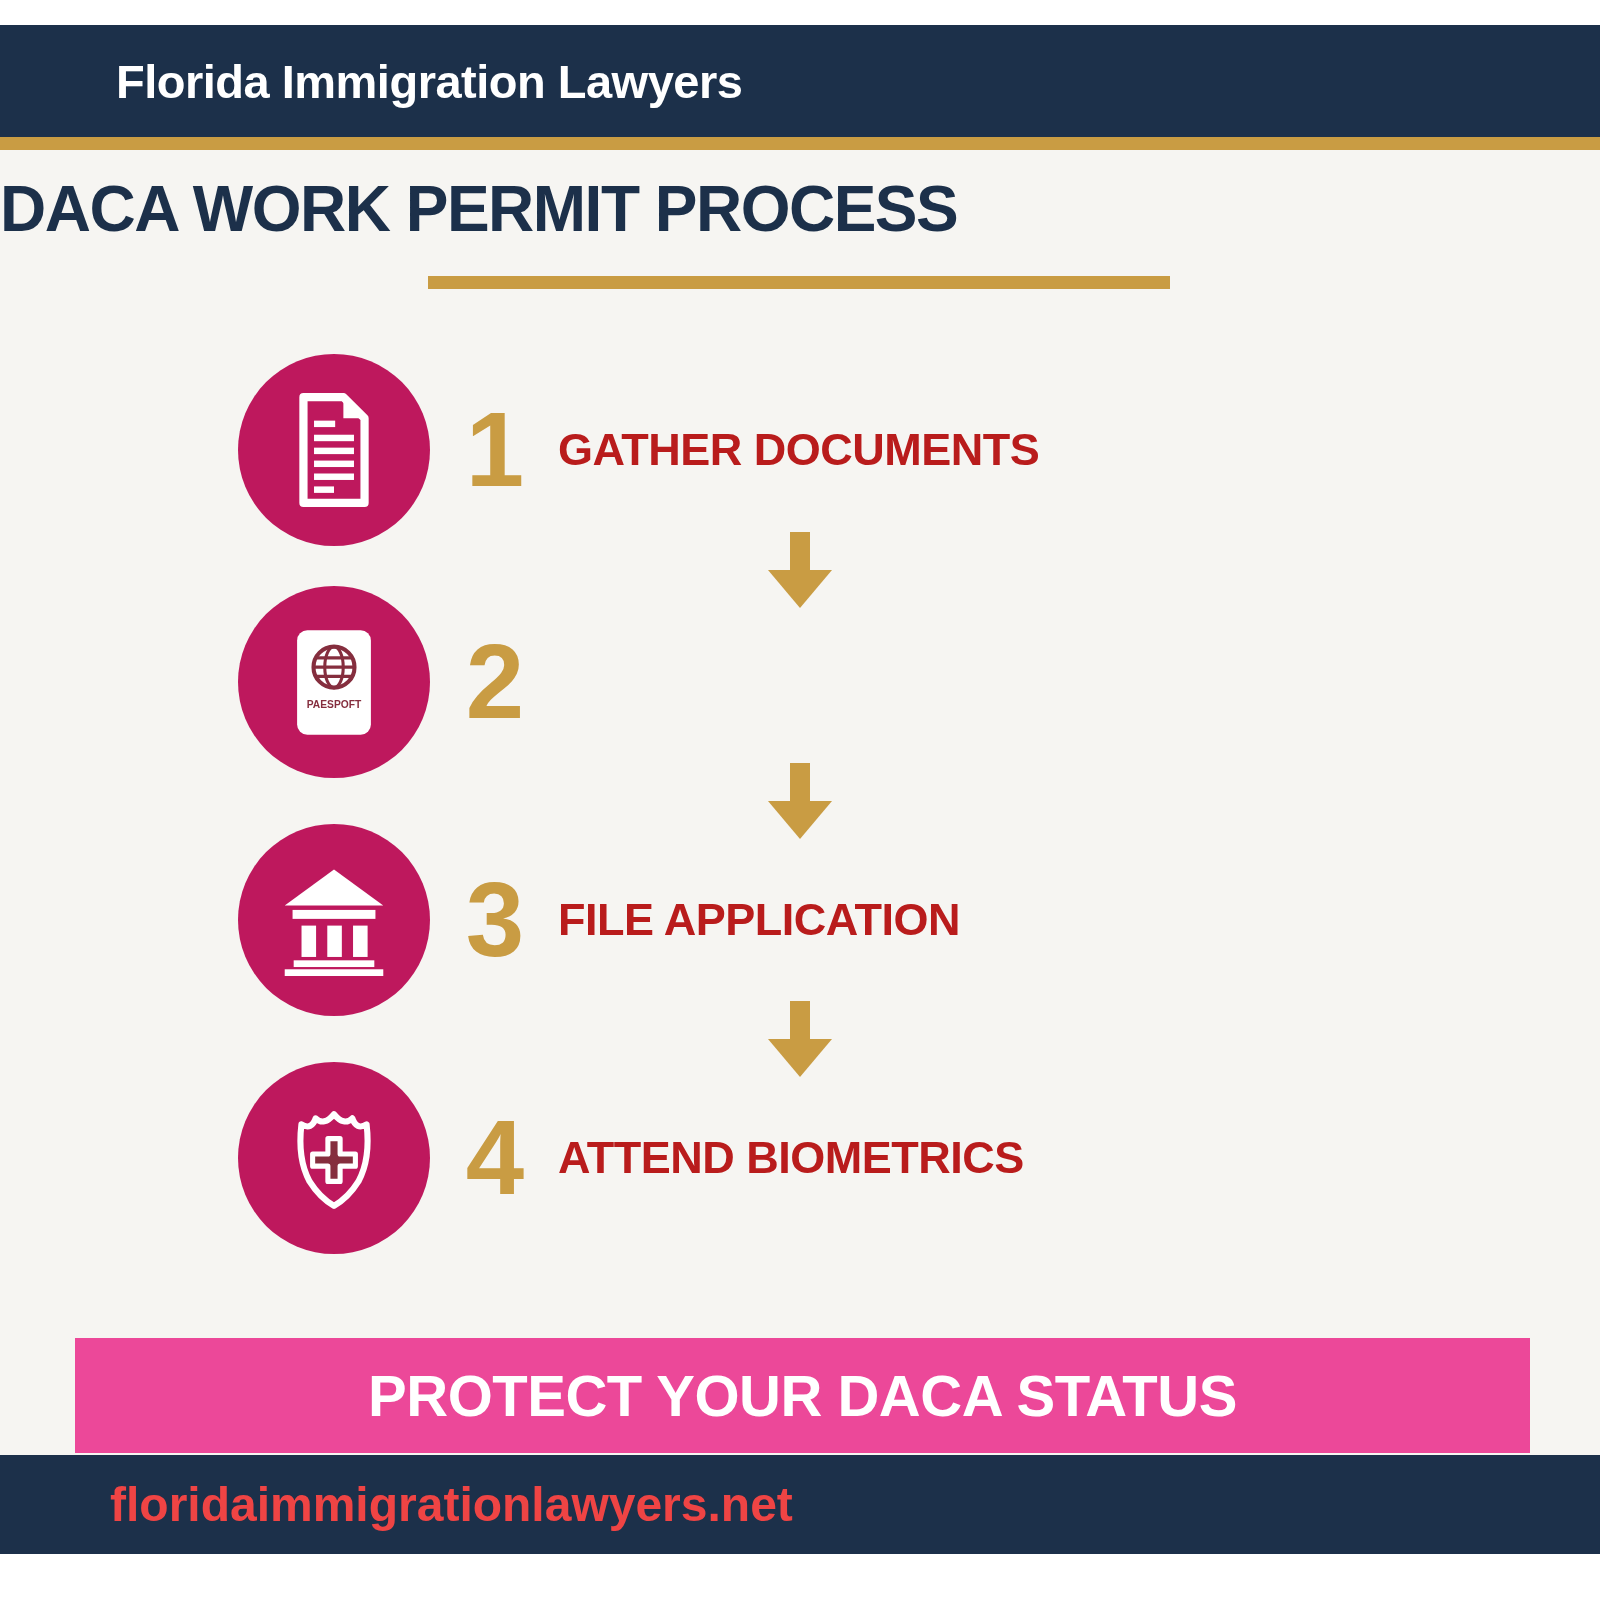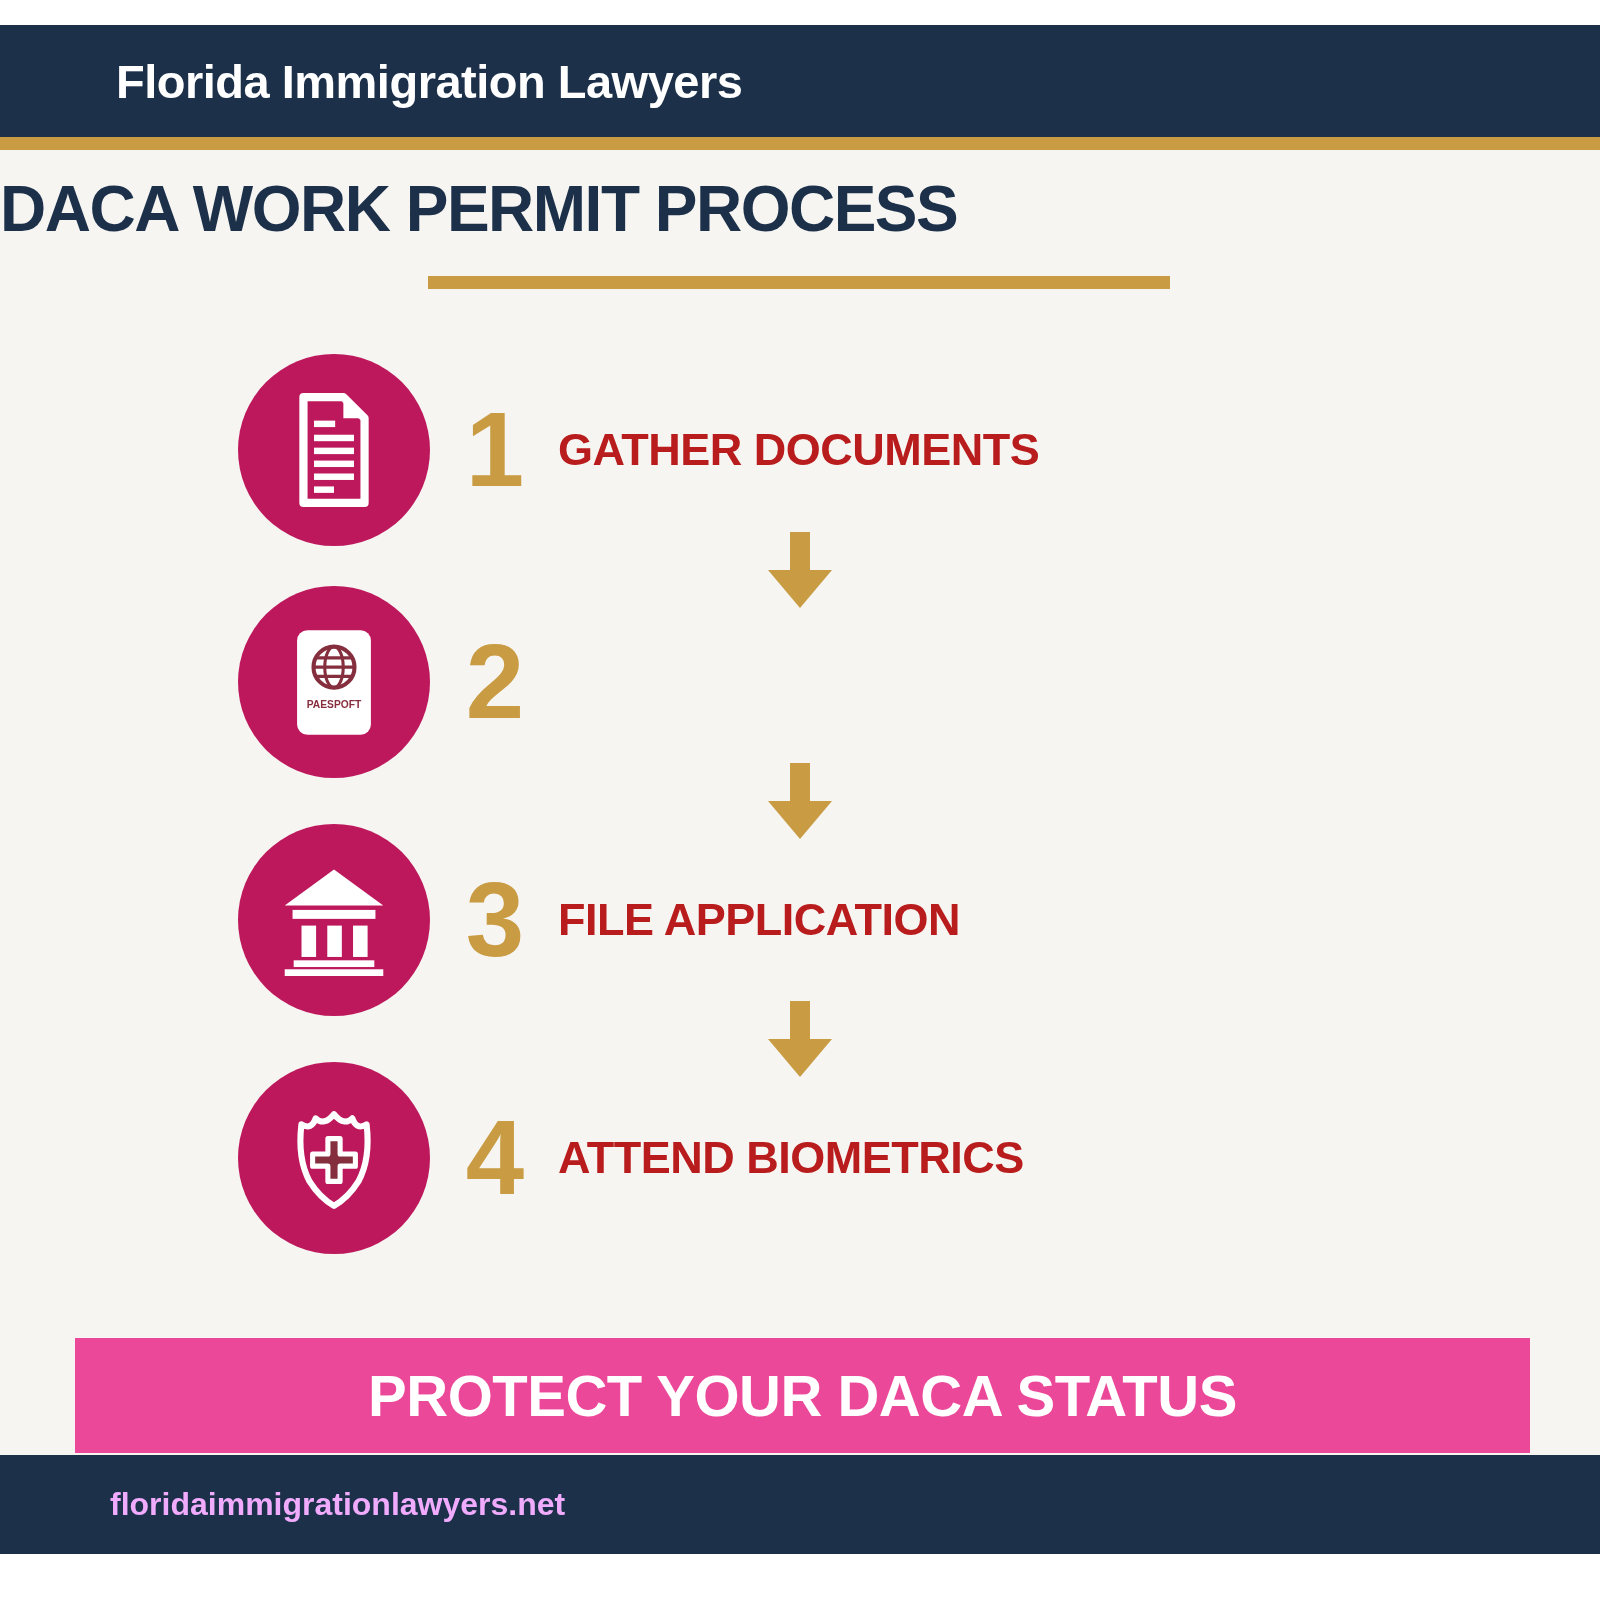--- a/index.html
+++ b/index.html
@@ -68,21 +68,21 @@
   .banner-text {
     color:#ffffff; font-size:58px; font-weight:bold; letter-spacing:-0.5px;
   }
   
   .footer-bar {
     position:absolute; left:0; top:1455px; width:1600px; height:99px;
     background:#1c304a; display:flex; align-items:center;
     justify-content:space-between; box-sizing:border-box;
     padding-left:110px; padding-right:280px;
   }
-  .footer-text { color:#f0abfc; font-size:32px; font-weight:bold; }
+  .footer-text { color:#ef4444; font-size:48px; font-weight:bold; }
 </style>
 </head>
 <body>
 
 <div class="canvas">
   <div class="page-bg"></div>
 
   <div class="header-bar">
     <div class="brand">Florida Immigration Lawyers</div>
   </div>

